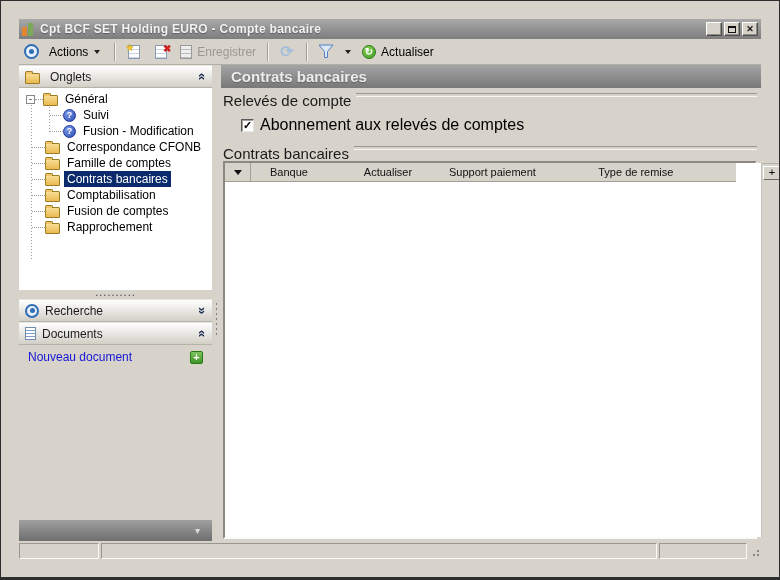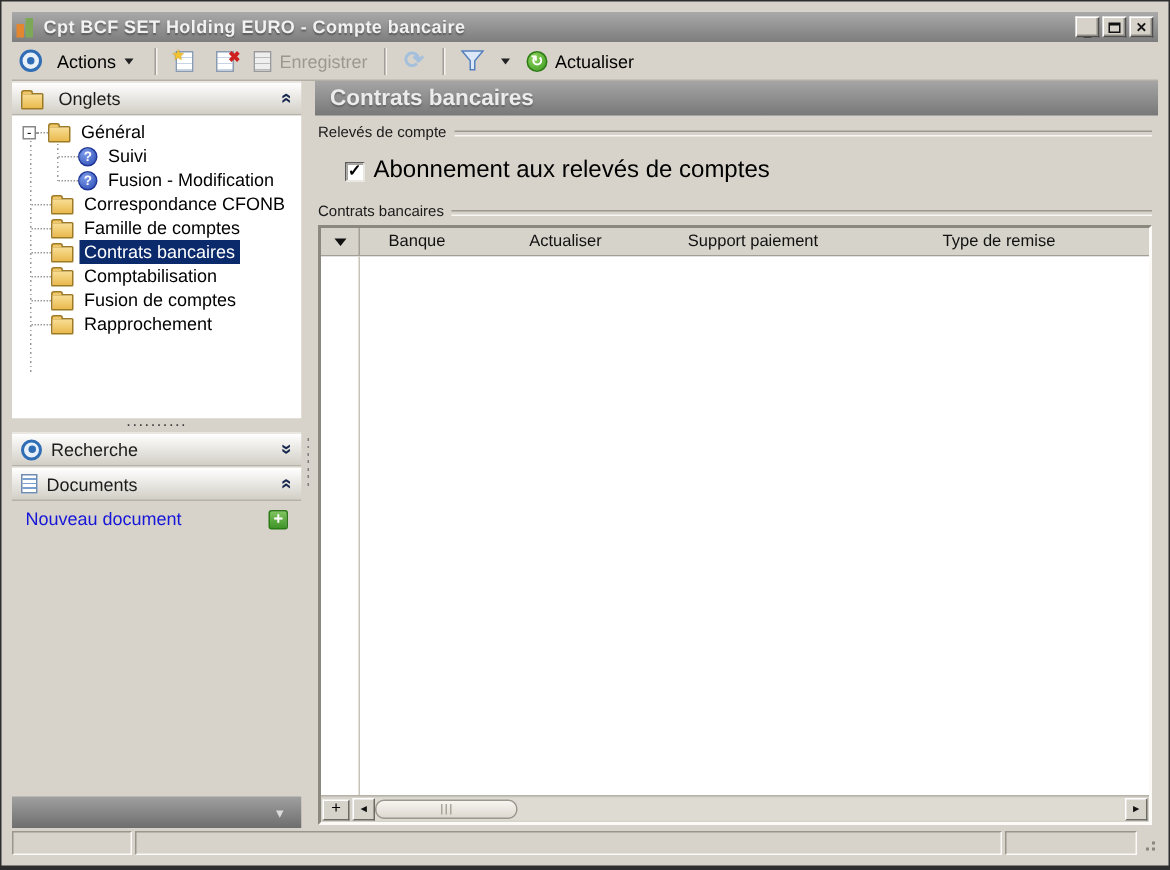--- a/index.html
+++ b/index.html
@@ -1,18 +1,18 @@
 <!DOCTYPE html>
 <html><head>
 <meta charset="utf-8">
 <style>
   html,body{margin:0;padding:0;background:#bbb}
   *{box-sizing:border-box}
   .window{width:780px;height:580px;border:1px solid #2e2e2e;border-bottom-width:3px;
-    background:#d7d3ca;padding:7px;display:flex;flex-direction:column;
+    background:#d7d3ca;padding:18px;display:flex;flex-direction:column;
     font-family:"Liberation Sans",sans-serif;font-size:11px;color:#000;overflow:hidden}
 
   
   .titlebar{height:20px;flex:none;background:linear-gradient(180deg,#a9a9a9,#7d7d7d);
     display:flex;align-items:center;padding:0 3px}
   .title-icon{width:13px;height:13px;display:flex;align-items:flex-end;gap:1px;margin-right:5px}
   .title-icon .bar-orange{width:5px;height:9px;background:#e2862f}
   .title-icon .bar-green{width:5px;height:13px;background:#7ca858}
   .title-text{font-weight:bold;color:#f2f2f2;font-size:12px;letter-spacing:.3px;flex:1;
     white-space:nowrap;overflow:hidden;text-shadow:0 1px 1px rgba(60,60,60,.6)}
@@ -99,29 +99,29 @@
   .vsplitter{width:9px;flex:none;position:relative;background:#d7d3ca;cursor:col-resize}
   .vsplitter::after{content:"";position:absolute;left:4px;top:238px;width:1px;height:34px;
     background:repeating-linear-gradient(#7e7e7e 0 2px,transparent 2px 5px)}
 
   
   .main{flex:1;display:flex;flex-direction:column;min-width:0;min-height:0}
   .main-header{height:23px;flex:none;background:linear-gradient(180deg,#a5a5a5,#787878);
     display:flex;align-items:center;padding:0 10px}
   .main-header .t{font-size:15px;font-weight:bold;color:#ececec;text-shadow:0 1px 1px rgba(70,70,70,.5)}
   .main-body{flex:1;display:flex;flex-direction:column;padding:4px 4px 2px 2px;min-height:0}
-  .group-label{display:flex;align-items:center;gap:5px;height:14px;font-size:10px;color:#1a1a1a;flex:none}
+  .group-label{display:flex;align-items:flex-start;gap:5px;height:14px;font-size:15px;color:#1a1a1a;flex:none}
   .group-label::after{content:"";flex:1;height:2px;border-top:1px solid #9c9890;border-bottom:1px solid #f8f6f2;margin-top:1px}
   .checkbox-row{display:flex;align-items:center;gap:6px;margin:10px 0 11px 18px;flex:none}
   .checkbox{width:13px;height:13px;background:#fff;border:1px solid;border-color:#5a5a5a #e9e7e1 #e9e7e1 #5a5a5a;
     box-shadow:inset 1px 1px 0 #a6a29a;display:flex;align-items:center;justify-content:center}
   .checkbox .check{font-size:11px;font-weight:bold;line-height:10px;margin-top:-1px}
   .checkbox-label{font-size:16px}
 
-  .table-frame{flex:1;margin-top:2px;display:flex;flex-direction:column;min-height:0;background:#fff;
+  .table-frame{flex:1;margin-top:2px;display:flex;flex-direction:row;min-height:0;background:#fff;
     border:2px solid;border-color:#8b887f #fbfaf7 #fbfaf7 #8b887f}
   .table-header{height:19px;flex:none;display:flex;background:#d6d3ca;border-bottom:1px solid #a39f97}
   .th-selector{width:26px;flex:none;display:flex;align-items:center;justify-content:center;border-right:1px solid #a39f97}
   .tri-down{width:0;height:0;border-left:4px solid transparent;border-right:4px solid transparent;border-top:5px solid #111}
   .th{display:flex;align-items:center;justify-content:center;font-size:11px;color:#111;white-space:nowrap}
   .th.c0{width:76px}.th.c1{width:122px}.th.c2{width:200px}.th.c3{flex:1}
   .table-body{flex:1;display:flex;min-height:0;background:#fff}
   .gutter{width:26px;flex:none;border-right:1px solid #c6c3ba}
   .table-scrollrow{height:18px;flex:none;display:flex;align-items:center;background:#d6d3ca;
     border-top:1px solid #b5b2a9;padding:1px 1px}

